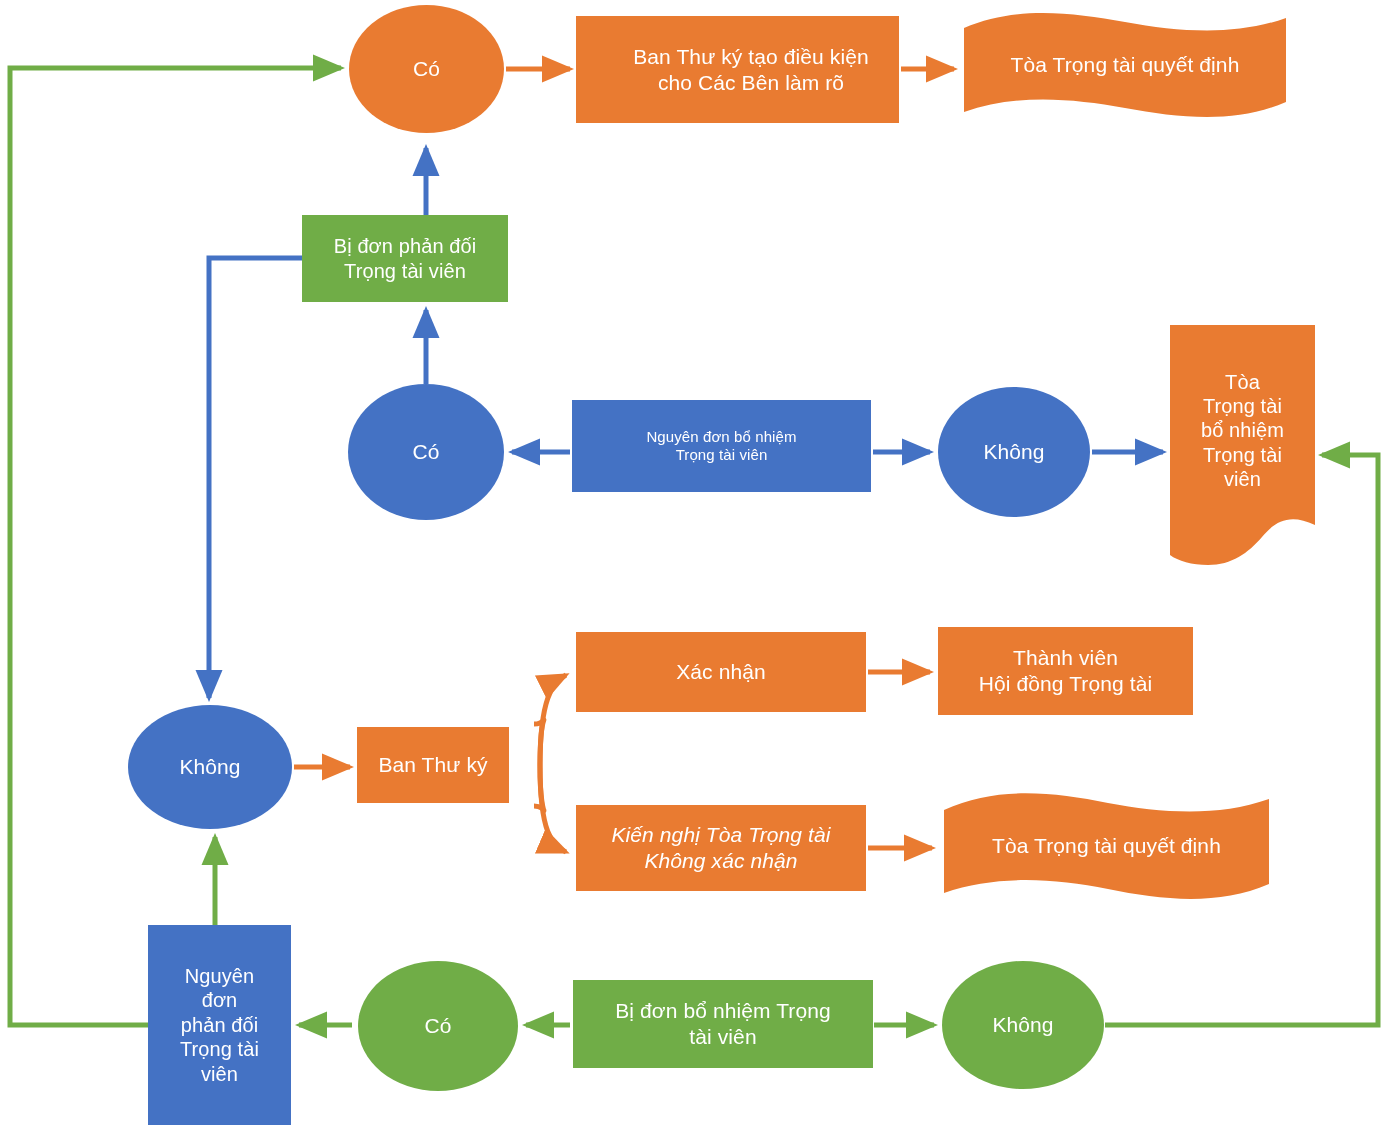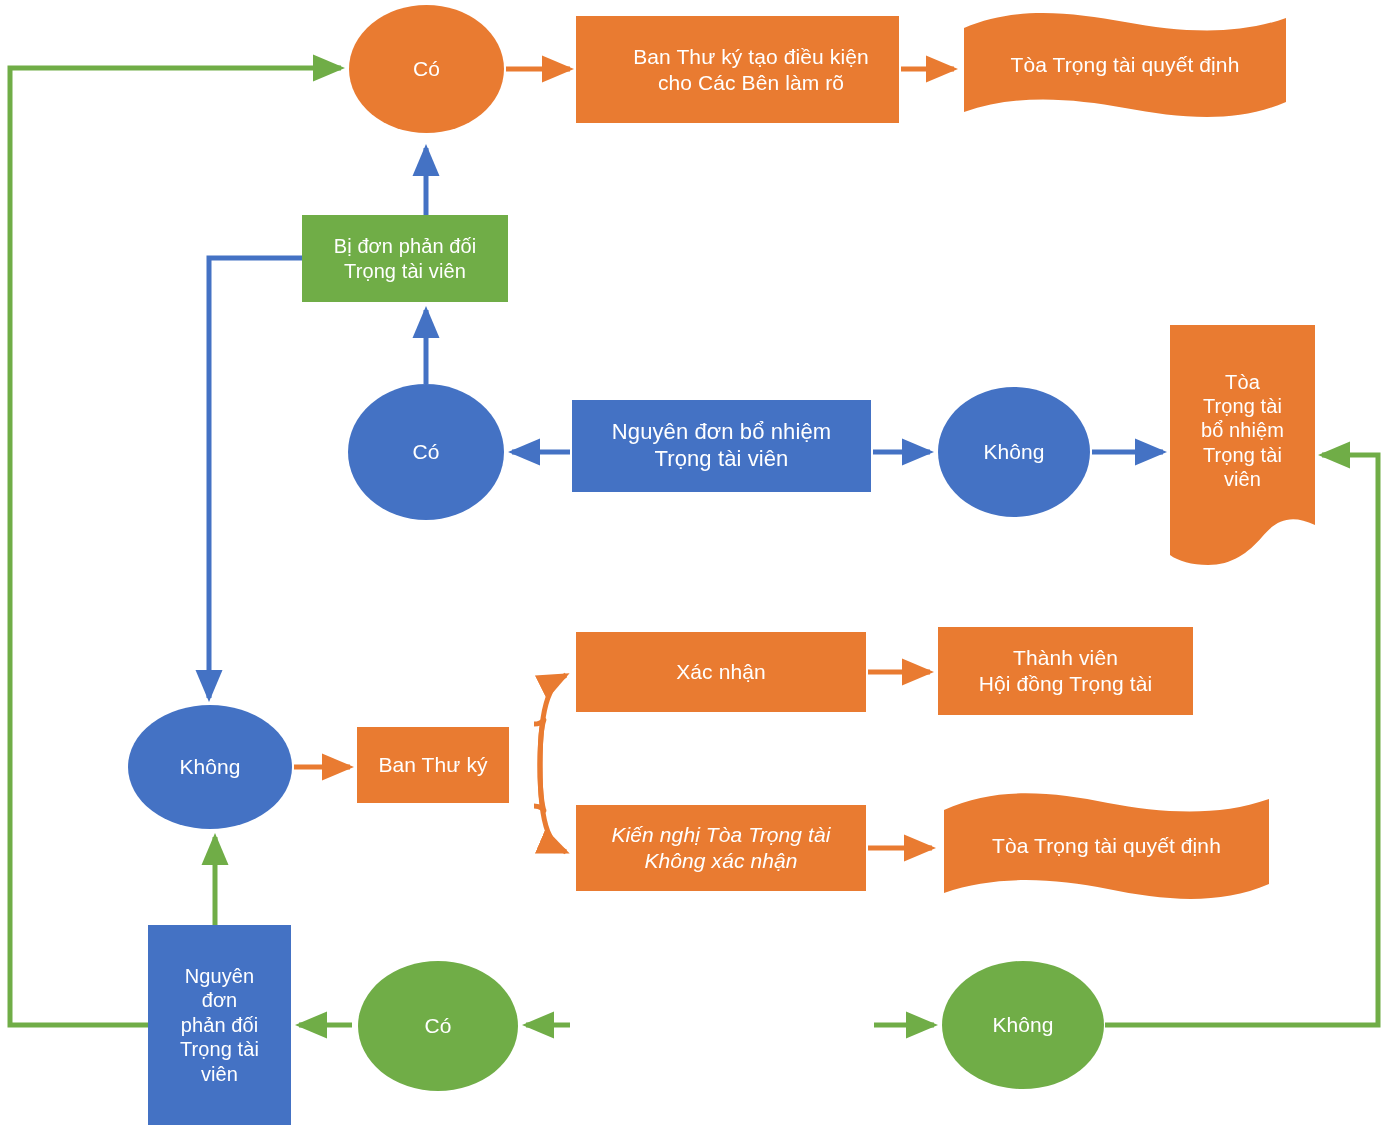--- a/index.html
+++ b/index.html
@@ -109,21 +109,21 @@
 
   <div class="node rect" style="left:302px;top:215px;width:206px;height:87px;background:#70AD47;font-size:20px;">
     <span>Bị đơn phản đối
 Trọng tài viên</span>
   </div>
 
   <div class="node ellipse" style="left:348px;top:384px;width:156px;height:136px;background:#4472C4;font-size:21px;">
     <span>Có</span>
   </div>
 
-  <div class="node rect" style="left:572px;top:400px;width:299px;height:92px;background:#4472C4;font-size:22px;">
+  <div class="node rect" style="left:572px;top:400px;width:299px;height:92px;background:#4472C4;font-size:15px;">
     <span>Nguyên đơn bổ nhiệm
 Trọng tài viên</span>
   </div>
 
   <div class="node ellipse" style="left:938px;top:387px;width:152px;height:130px;background:#4472C4;font-size:21px;">
     <span>Không</span>
   </div>
 
   <div class="node wave" style="left:1170px;top:325px;width:145px;height:245px;font-size:20px;">
     <svg viewBox="0 0 145 245" preserveAspectRatio="none">
@@ -170,18 +170,22 @@
 đơn
 phản đối
 Trọng tài
 viên</span>
   </div>
 
   <div class="node ellipse" style="left:358px;top:961px;width:160px;height:130px;background:#70AD47;font-size:21px;">
     <span>Có</span>
   </div>
 
+  <div class="node rect" style="left:573px;top:980px;width:300px;height:88px;background:#70AD47;font-size:21px;">
+    <span>Bị đơn bổ nhiệm Trọng
+tài viên</span>
+  </div>
 
   <div class="node ellipse" style="left:942px;top:961px;width:162px;height:128px;background:#70AD47;font-size:21px;">
     <span>Không</span>
   </div>
 
 </div>
 
 </body></html>

